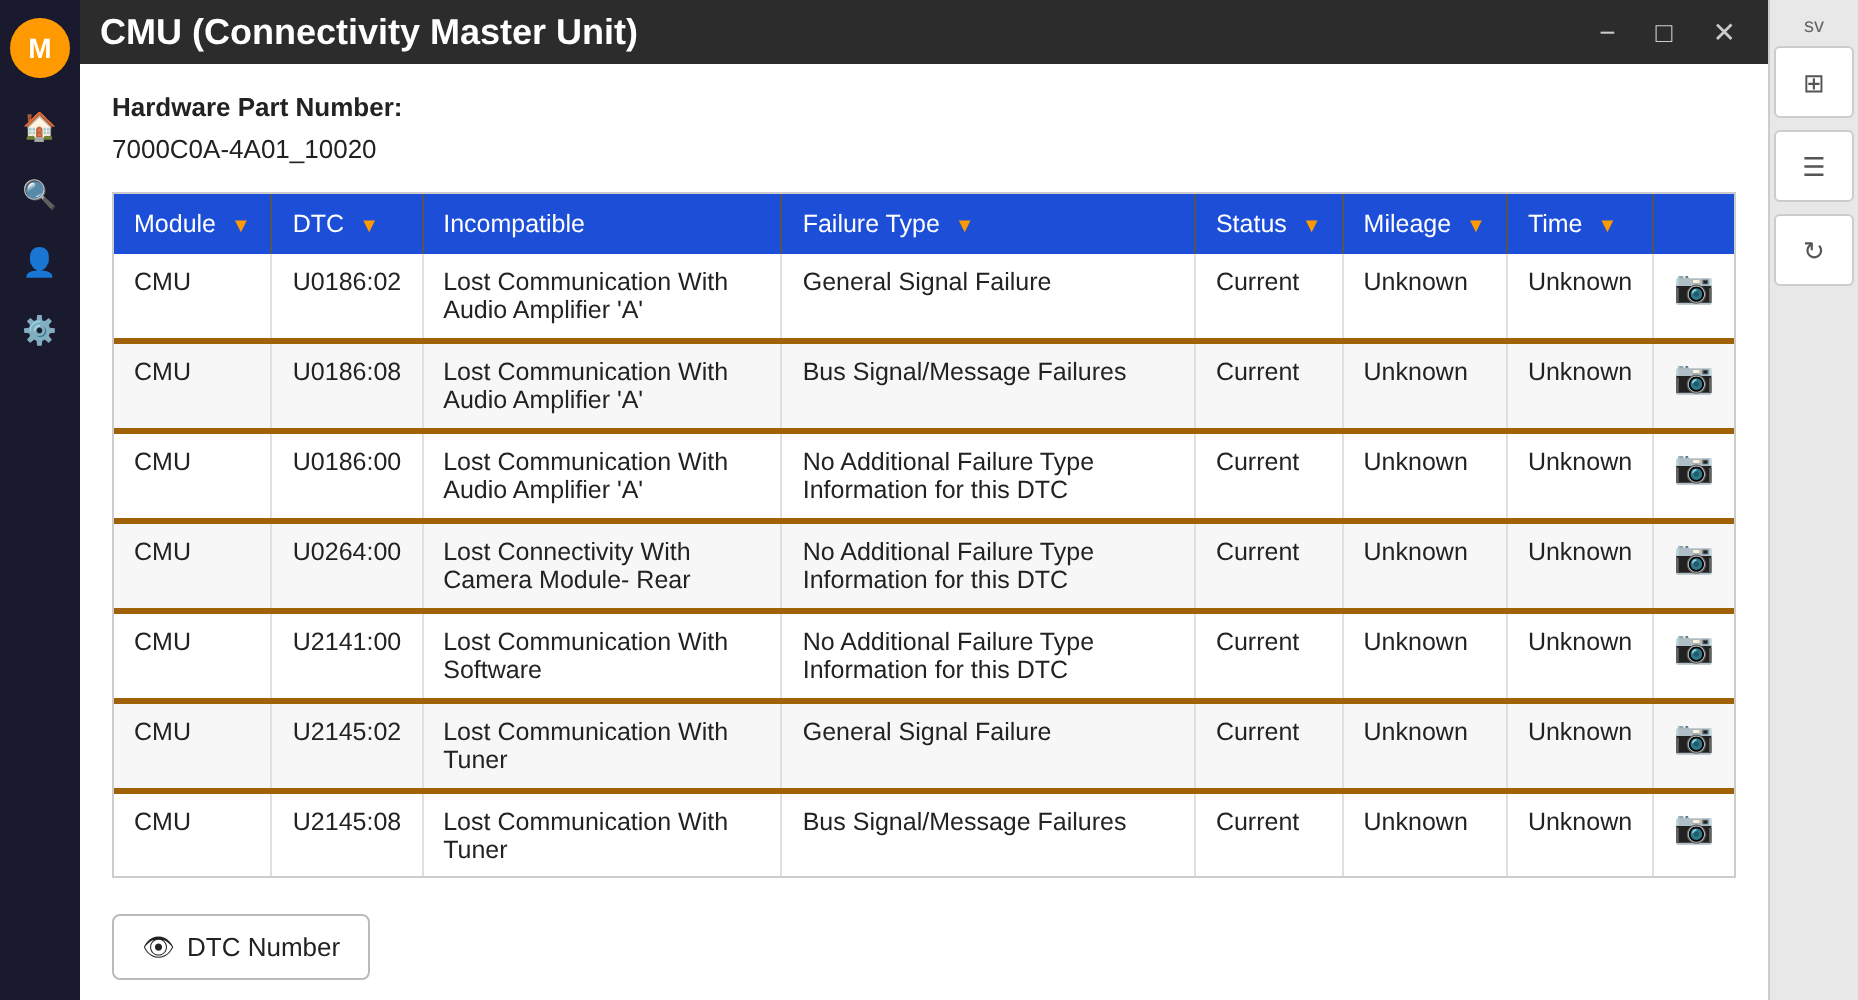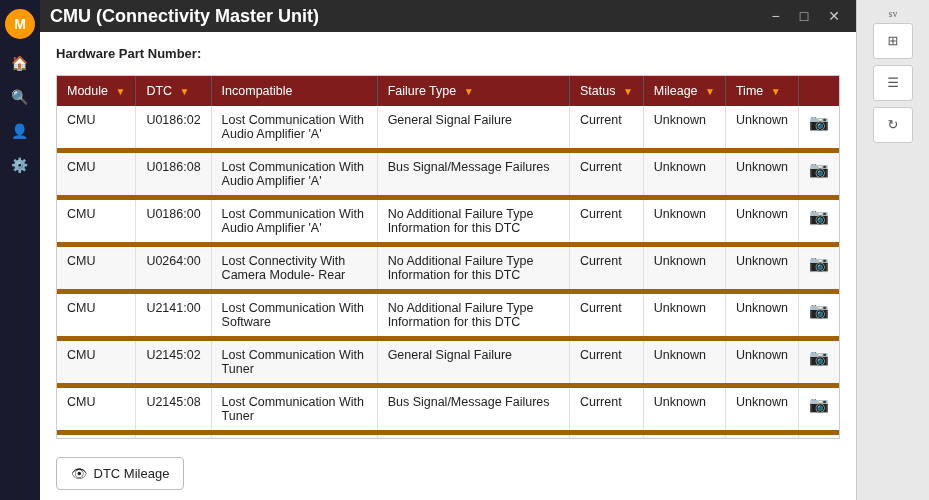--- a/index.html
+++ b/index.html
@@ -111,41 +111,41 @@
       flex: 1;
       overflow-y: auto;
       border: 1px solid #ccc;
     }
     table {
       width: 100%;
       border-collapse: collapse;
       font-size: 12.5px;
     }
     thead tr {
-      background: #7f1d1d;
+      background: #1d4ed8;
       color: #fff;
     }
     thead th {
       padding: 8px 10px;
       text-align: left;
       font-weight: normal;
       border-right: 1px solid #555;
       white-space: nowrap;
       cursor: pointer;
       user-select: none;
     }
     thead th:last-child { border-right: none; }
     .sort-arrow {
       display: inline-block;
       margin-left: 4px;
       font-size: 10px;
       color: #f90;
     }
     tbody tr {
-      border-bottom: 5px solid #a16207;
+      border-bottom: 3px solid #a16207;
     }
     tbody tr:nth-child(odd) {
       background: #fff;
     }
     tbody tr:nth-child(even) {
       background: #f7f7f7;
     }
     tbody td {
       padding: 7px 10px;
       color: #222;
@@ -177,29 +177,28 @@
       background: #fff;
       border: 1px solid #bbb;
       border-radius: 4px;
       cursor: pointer;
       font-size: 13px;
       color: #222;
     }
 
     
     .right-panel {
-      width: 73px;
+      width: 45px;
       background: #e8e8e8;
       display: flex;
       flex-direction: column;
       align-items: center;
       padding-top: 8px;
       border-left: 1px solid #ccc;
       flex-shrink: 0;
-      font-family: Liberation Serif, serif;
     }
     .right-panel-btn {
       width: 40px;
       height: 36px;
       background: #fff;
       border: 1px solid #ccc;
       border-radius: 3px;
       margin-bottom: 6px;
       display: flex;
       align-items: center;
@@ -243,20 +242,21 @@
     </div>
   </div>
 
   <div class="content">
 
     <div class="part-info">
       <div class="part-info-row">
         <span class="part-info-label">Hardware Part Number:</span>
       </div>
       <div class="part-info-row">
+        <span>7000C0A-4A01_10020</span>
       </div>
     </div>
 
     <div class="table-container">
       <table>
         <thead>
           <tr>
             <th>Module <span class="sort-arrow">▼</span></th>
             <th>DTC <span class="sort-arrow">▼</span></th>
             <th>Incompatible</th>
@@ -349,21 +349,21 @@
               <td><span class="camera-icon">📷</span></td>
             </tr>
           </tbody>
       </table>
     </div>
   </div>
 
   <div class="footer">
     <button class="dtc-details-btn">
       <span>👁</span>
-      <span>DTC Mileage</span>
+      <span>DTC Number</span>
     </button>
   </div>
 </div>
 
 <div class="right-panel">
   <div class="right-panel-label">sv</div>
   <div class="right-panel-btn">
     <span>⊞</span>
   </div>
   <div class="right-panel-btn">

